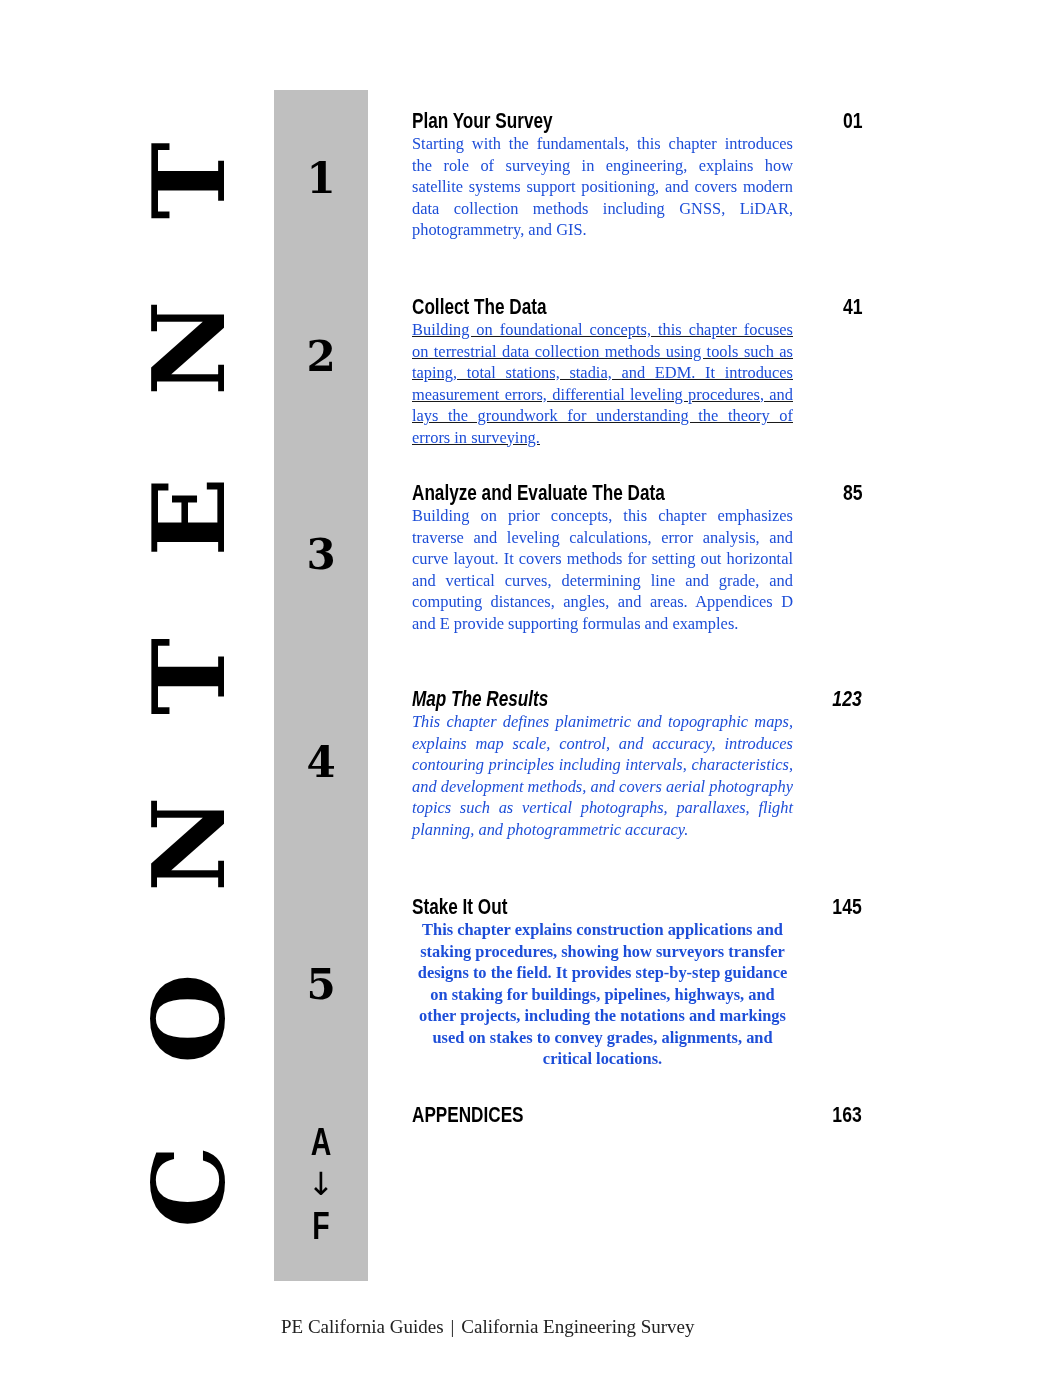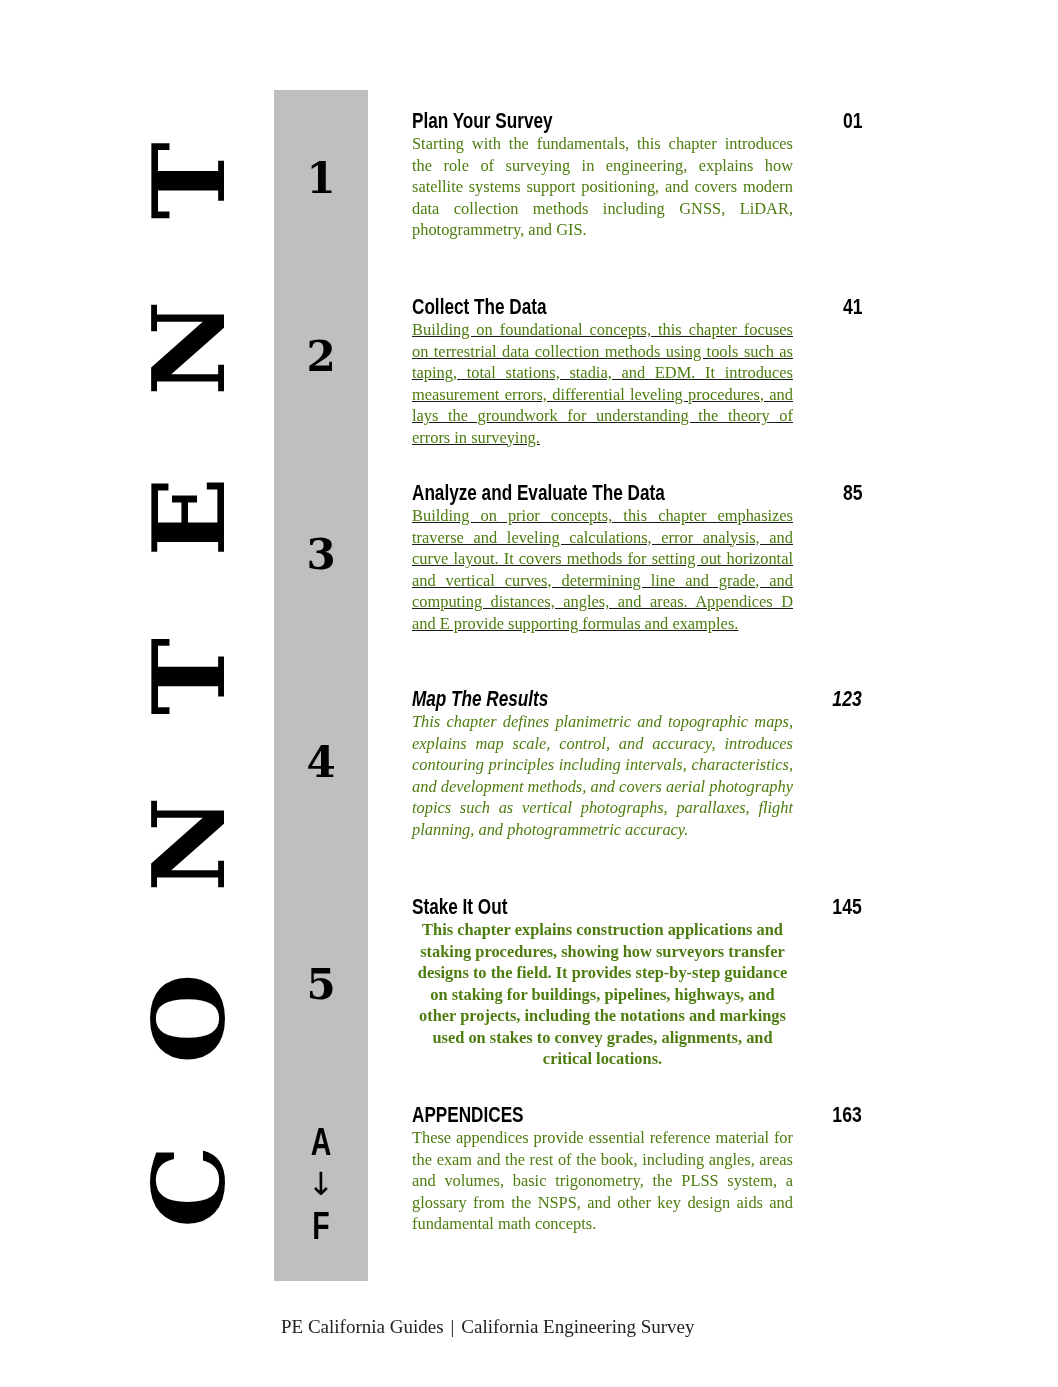--- a/index.html
+++ b/index.html
@@ -37,21 +37,21 @@
     font-family: "Liberation Sans", sans-serif; font-weight: bold; font-size: 22px;
     color: #000; line-height: 26px; transform: scaleX(0.78); transform-origin: left center;
     white-space: nowrap; display: inline-block;
   }
   .entry-page {
     position: absolute; right: 0; top: 0;
     font-family: "Liberation Sans", sans-serif; font-weight: bold; font-size: 22px; color: #000;
     line-height: 26px; transform: scaleX(0.8); transform-origin: right center;
   }
   .entry-desc {
-    width: 381px; font-size: 16.4px; line-height: 21.5px; text-align: justify; color: #4d7c0f;
+    width: 381px; font-size: 16.4px; line-height: 21.5px; text-align: justify; color: #1d4ed8;
     margin-top: -1px;
   }
   .entry-desc.left { text-align: center; font-weight: bold; }
 
   .footer {
     position: absolute; top: 1316px; left: 0; width: 1058px; text-align: center; padding-left: -10px;
     font-size: 19px; color: #222;
   }
   .footer-inner { position: absolute; left: 281px; top: 0; white-space: nowrap; }
   .footer-sep { margin: 0 7px; }
@@ -89,41 +89,40 @@
   <span class="entry-page">01</span>
   <div class="entry-desc">Starting with the fundamentals, this chapter introduces the role of surveying in engineering, explains how satellite systems support positioning, and covers modern data collection methods including GNSS, LiDAR, photogrammetry, and GIS.</div>
 </div>
 
 <div class="entry" style="top:294px;text-decoration:underline;">
   <span class="entry-title">Collect The Data</span>
   <span class="entry-page">41</span>
   <div class="entry-desc">Building on foundational concepts, this chapter focuses on terrestrial data collection methods using tools such as taping, total stations, stadia, and EDM. It introduces measurement errors, differential leveling procedures, and lays the groundwork for understanding the theory of errors in surveying.</div>
 </div>
 
-<div class="entry" style="top:480px;text-decoration:underline;">
+<div class="entry" style="top:480px;">
   <span class="entry-title">Analyze and Evaluate The Data</span>
   <span class="entry-page">85</span>
   <div class="entry-desc">Building on prior concepts, this chapter emphasizes traverse and leveling calculations, error analysis, and curve layout. It covers methods for setting out horizontal and vertical curves, determining line and grade, and computing distances, angles, and areas. Appendices D and E provide supporting formulas and examples.</div>
 </div>
 
 <div class="entry" style="top:686px;font-style:italic;">
   <span class="entry-title">Map The Results</span>
   <span class="entry-page">123</span>
   <div class="entry-desc">This chapter defines planimetric and topographic maps, explains map scale, control, and accuracy, introduces contouring principles including intervals, characteristics, and development methods, and covers aerial photography topics such as vertical photographs, parallaxes, flight planning, and photogrammetric accuracy.</div>
 </div>
 
 <div class="entry" style="top:894px;">
   <span class="entry-title">Stake It Out</span>
   <span class="entry-page">145</span>
   <div class="entry-desc left">This chapter explains construction applications and staking procedures, showing how surveyors transfer designs to the field. It provides step-by-step guidance on staking for buildings, pipelines, highways, and other projects, including the notations and markings used on stakes to convey grades, alignments, and critical locations.</div>
 </div>
 
 <div class="entry" style="top:1102px;">
   <span class="entry-title">APPENDICES</span>
   <span class="entry-page">163</span>
-  <div class="entry-desc">These appendices provide essential reference material for the exam and the rest of the book, including angles, areas and volumes, basic trigonometry, the PLSS system, a glossary from the NSPS, and other key design aids and fundamental math concepts.</div>
 </div>
 
 <div class="footer">
   <div class="footer-inner">
     <span>PE California Guides</span><span class="footer-sep">|</span><span>California Engineering Survey</span>
   </div>
 </div>
 
 </body></html>

